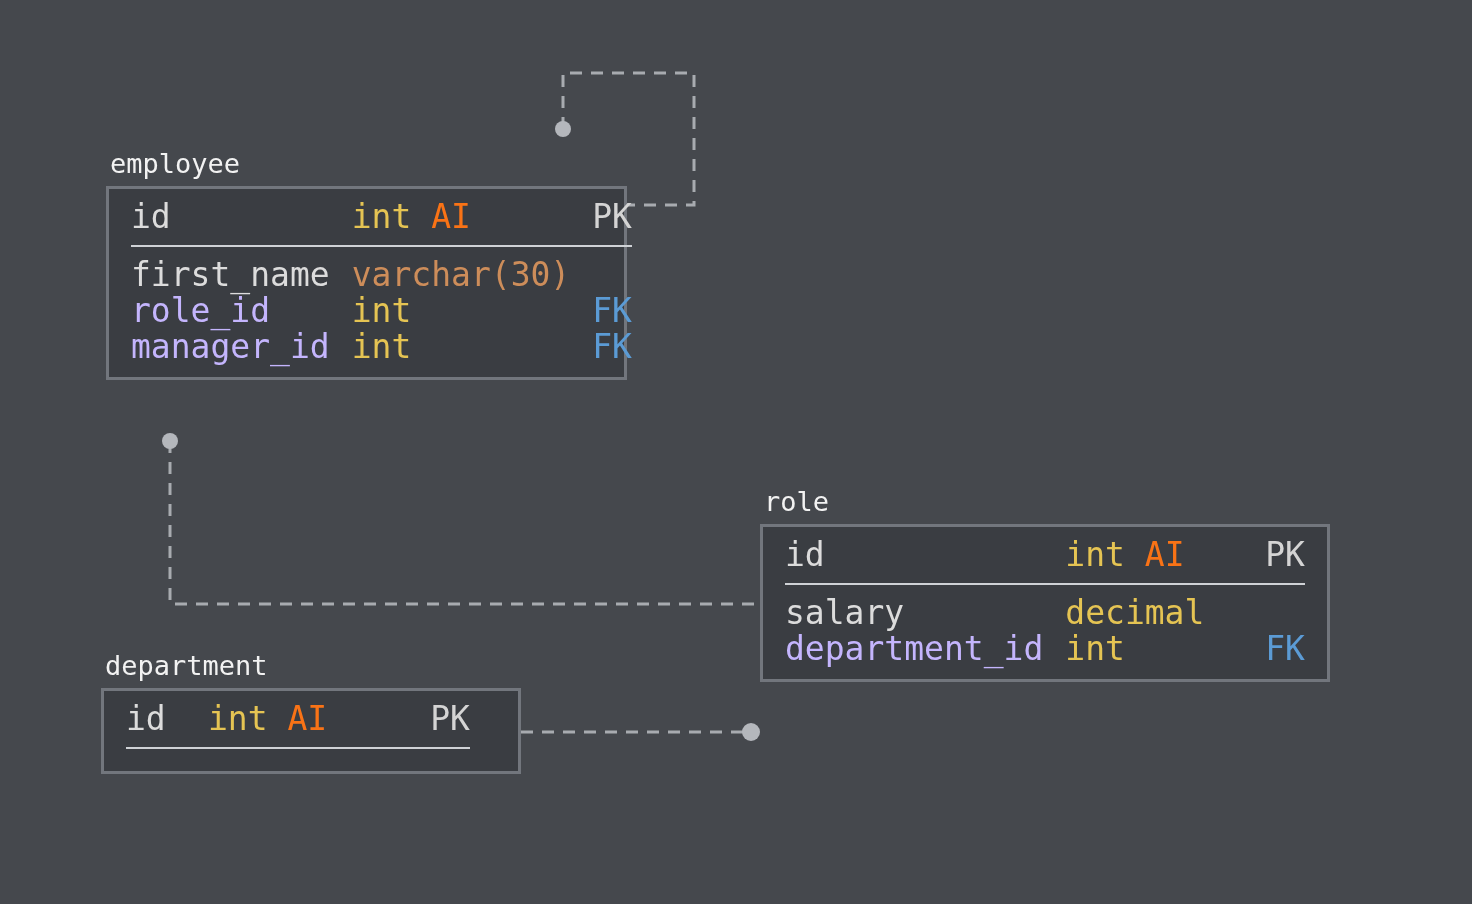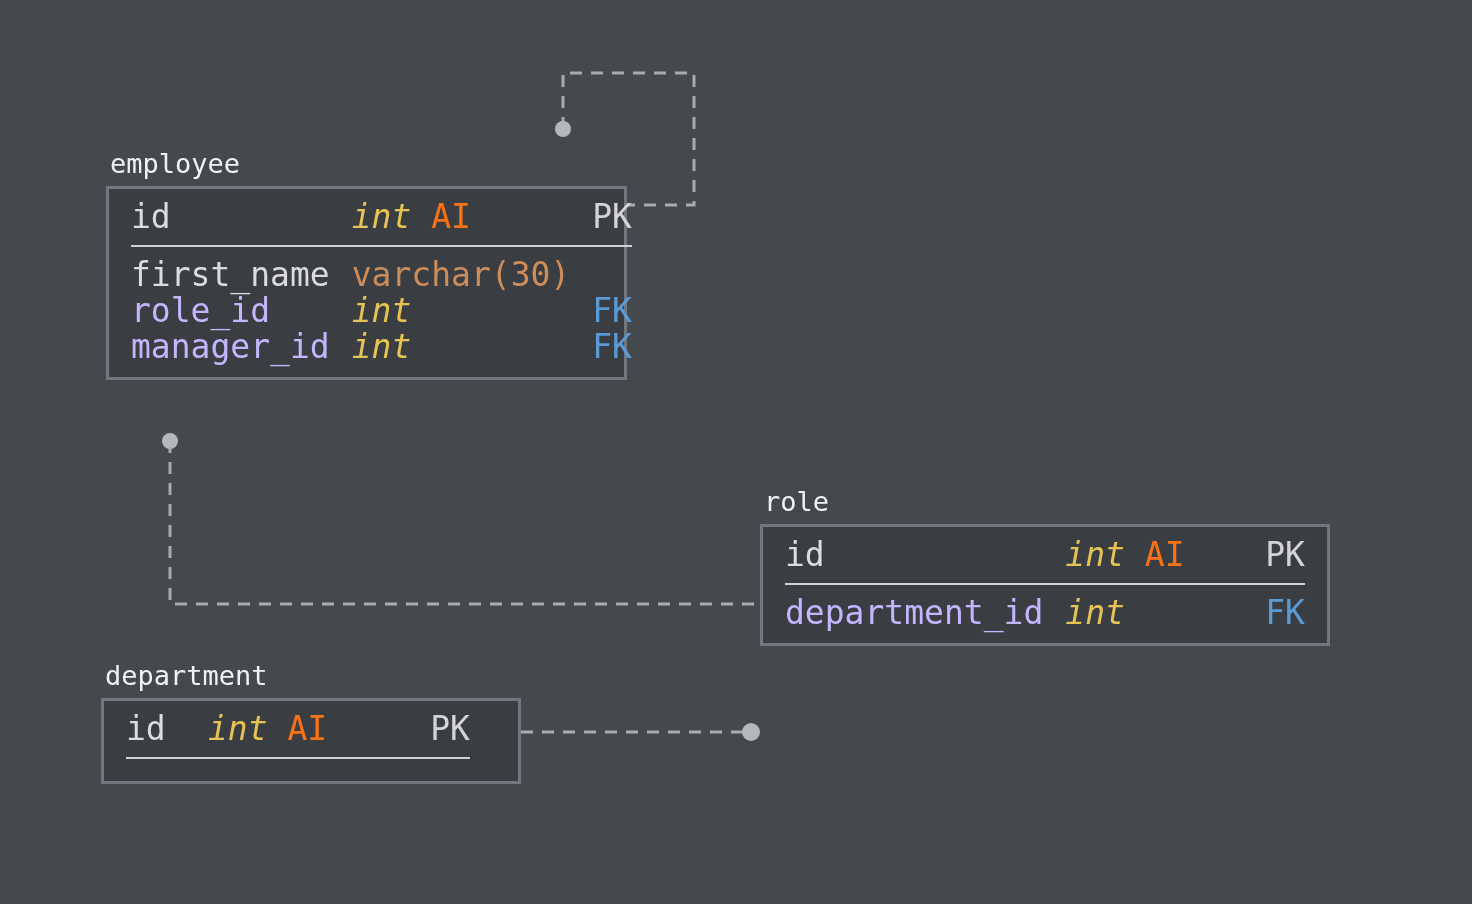--- a/index.html
+++ b/index.html
@@ -55,21 +55,21 @@
     padding: 0;
     white-space: pre;
     vertical-align: baseline;
   }
   td.c-name  { padding-right: 22px; }
   td.c-type  { padding-right: 22px; }
   td.c-key   { text-align: right; }
 
   .n-plain { color: #dcdcdc; }
   .n-fk    { color: #c4b5fd; }
-  .t-int   { color: #e5c453; font-style: italic; }
+  .t-int   { color: #e5c453; }
   .t-str   { color: #cd8d5a; }
   .k-pk    { color: #d4d4d4; }
   .k-fk    { color: #5b9bd5; }
   .ai      { color: #f97316; }
 
   .pk-row td { padding-bottom: 2px; }
   .divider-row td {
     padding: 0;
   }
   .divider {
@@ -141,30 +141,35 @@
         <tbody>
           <tr class="pk-row">
             <td class="c-name n-plain" style="width:218px;">id</td>
             <td class="c-type" style="width:188px;"><span class="t-int">int</span><span class="ai"> </span><span class="ai">AI</span></td>
             <td class="c-key k-pk" style="width:60px;">PK</td>
           </tr>
           <tr class="divider-row">
             <td colspan="3"><div class="divider"></div></td>
           </tr>
           <tr>
+            <td class="c-name n-plain">salary</td>
+            <td class="c-type t-int">decimal</td>
+            <td class="c-key k-fk"></td>
+          </tr>
+          <tr>
             <td class="c-name n-fk">department_id</td>
             <td class="c-type t-int">int</td>
             <td class="c-key k-fk">FK</td>
           </tr>
         </tbody>
       </table>
     </div>
   </div>
 
-  <div class="entity" style="left:101px; top:650px;margin-top:10px;">
+  <div class="entity" style="left:101px; top:650px;">
     <div class="entity-title">department</div>
     <div class="entity-box" style="width:420px;">
       <table class="cols">
         <tbody>
           <tr class="pk-row">
             <td class="c-name n-plain" style="width:60px;">id</td>
             <td class="c-type" style="width:180px;"><span class="t-int">int</span><span class="ai"> </span><span class="ai">AI</span></td>
             <td class="c-key k-pk" style="width:60px;">PK</td>
           </tr>
           <tr class="divider-row">

